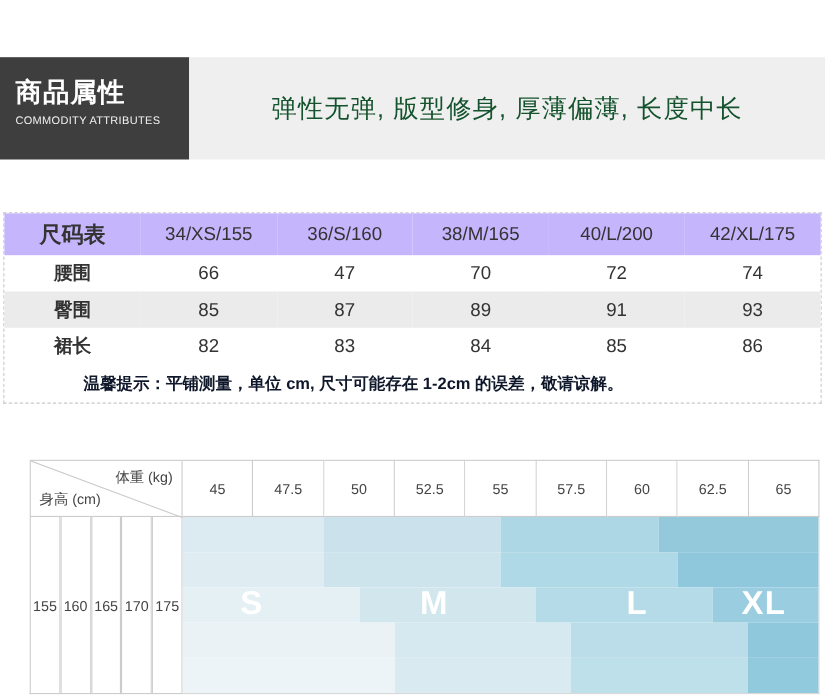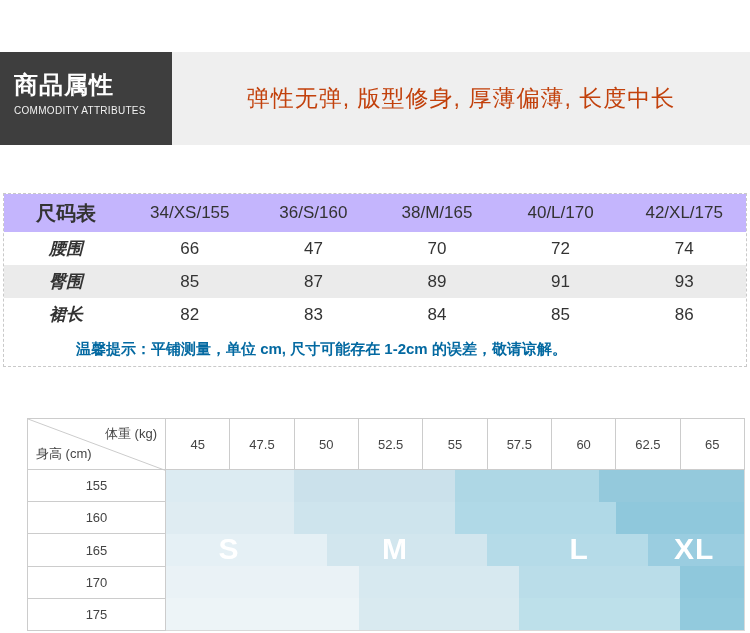--- a/index.html
+++ b/index.html
@@ -6,45 +6,45 @@
   html,body { background:#ffffff; }
   body { font-family:"Liberation Sans", sans-serif; }
   #page { position:relative; width:750px; height:633px; background:#ffffff; overflow:hidden; margin:0 auto; }
 
   
   .banner { position:absolute; top:52px; left:0; width:750px; height:93px; display:flex; }
   .banner-left { width:172px; height:93px; background:#3e3e3e; color:#ffffff; padding:19px 0 0 14px; }
   .banner-title { font-size:24px; font-weight:bold; letter-spacing:1px; line-height:1.2; }
   .banner-sub { font-size:10px; font-weight:normal; letter-spacing:0.3px; margin-top:5px; color:#f2f2f2; }
   .banner-right { flex:1; background:#efefef; display:flex; align-items:center; justify-content:center; }
-  .banner-text { font-size:23px; color:#c2410c; letter-spacing:1px; }
+  .banner-text { font-size:23px; color:#14532d; letter-spacing:1px; }
 
   
   .size-box { position:absolute; top:193px; left:3px; width:744px; height:174px; border:1px dashed #c9c9c9; background:#ffffff; }
   .size-table { width:100%; height:100%; border-collapse:collapse; table-layout:fixed; }
   .size-table td { text-align:center; vertical-align:middle; font-size:17px; color:#333333; }
   .size-table tr.hdr { background:#c4b5fd; height:38px; }
   .size-table tr.alt { background:#ebebeb; }
   .size-table tr.datarow { height:33px; }
   .size-table td.corner { font-size:20px; font-weight:bold; }
-  .size-table td.rowlabel { font-weight:bold;font-style:italic; }
+  .size-table td.rowlabel { font-weight:bold; }
   .size-table tr.noterow { height:37px; }
-  .size-table td.note { text-align:left; padding-left:72px; font-size:15px; font-weight:bold; color:#0369a1; }
+  .size-table td.note { text-align:left; padding-left:72px; font-size:15px; font-weight:bold; color:#0f172a; }
 
   
   .matrix { position:absolute; top:418px; left:27px; width:718px; height:213px; font-size:13px; color:#444444; }
   .m-header { display:flex; height:52px; }
   .m-corner { position:relative; width:139px; height:52px; border:1px solid #cccccc; background:#ffffff; }
   .m-corner .x-lab { position:absolute; top:6px; right:8px; }
   .m-corner .y-lab { position:absolute; bottom:6px; left:8px; }
   .m-corner svg { position:absolute; top:0; left:0; }
   .m-cols { flex:1; display:flex; }
   .m-col { flex:1; border-top:1px solid #cccccc; border-right:1px solid #cccccc; border-bottom:1px solid #cccccc; display:flex; align-items:center; justify-content:center; background:#ffffff; }
   .m-body { display:flex; height:161px; }
-  .m-rowlabels { width:139px; display:flex; flex-direction:column; }
+  .m-rowlabels { width:139px; display:flex; flex-direction:row; }
   .m-rowlabel { flex:1; border-left:1px solid #cccccc; border-right:1px solid #cccccc; border-bottom:1px solid #cccccc; display:flex; align-items:center; justify-content:center; background:#ffffff; }
   .m-zones { position:relative; width:579px; height:161px; border-right:1px solid #d9d9d9; border-bottom:1px solid #d9d9d9; }
   .z-row { display:flex; width:100%; height:20%; }
   .z-span { height:100%; }
   .z-label { position:absolute; top:50%; transform:translate(-50%,-52%); color:#ffffff; font-size:30px; font-weight:bold; letter-spacing:1px; }
 </style>
 </head>
 <body>
 
 <div id="page">
@@ -68,21 +68,21 @@
           <col>
           <col>
           <col>
       </colgroup>
       <tbody id="size-table-body">
           <tr class="hdr">
             <td class="corner">尺码表</td>
             <td class="colhead">34/XS/155</td>
             <td class="colhead">36/S/160</td>
             <td class="colhead">38/M/165</td>
-            <td class="colhead">40/L/170</td>
+            <td class="colhead">40/L/200</td>
             <td class="colhead">42/XL/175</td>
           </tr>
           <tr class="datarow">
             <td class="rowlabel">腰围</td>
             <td class="val">66</td>
             <td class="val">47</td>
             <td class="val">70</td>
             <td class="val">72</td>
             <td class="val">74</td>
           </tr>

